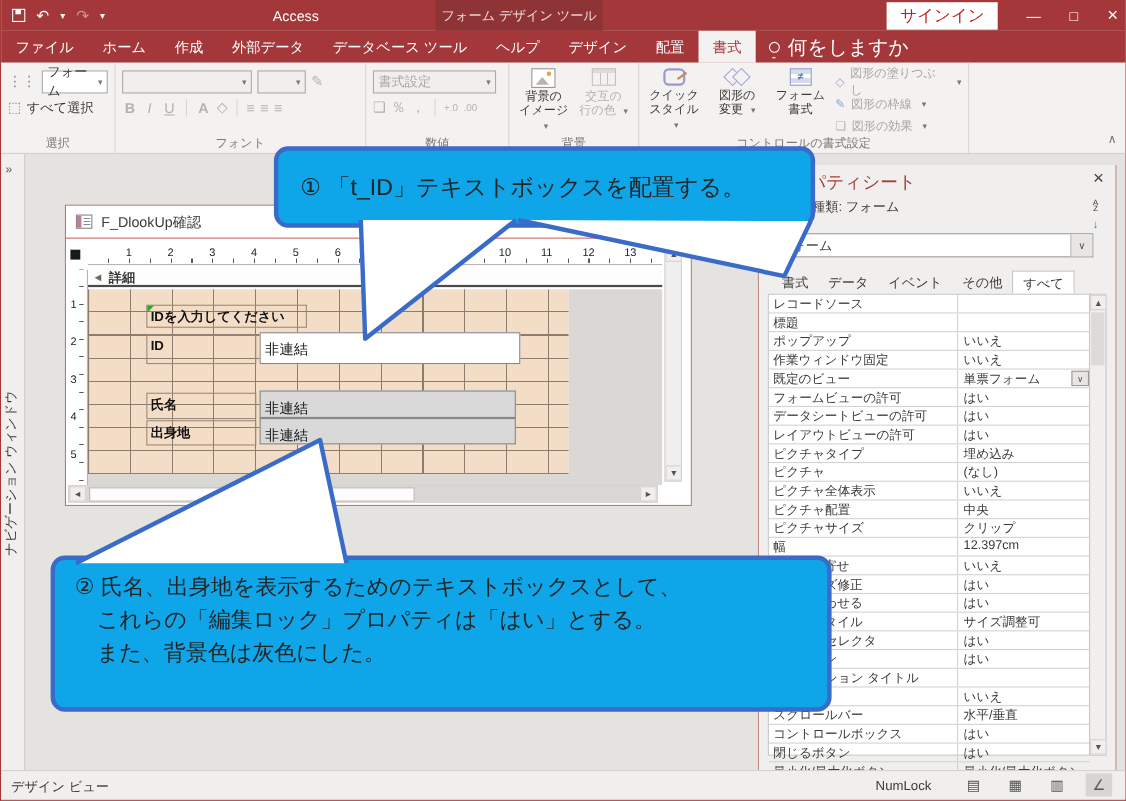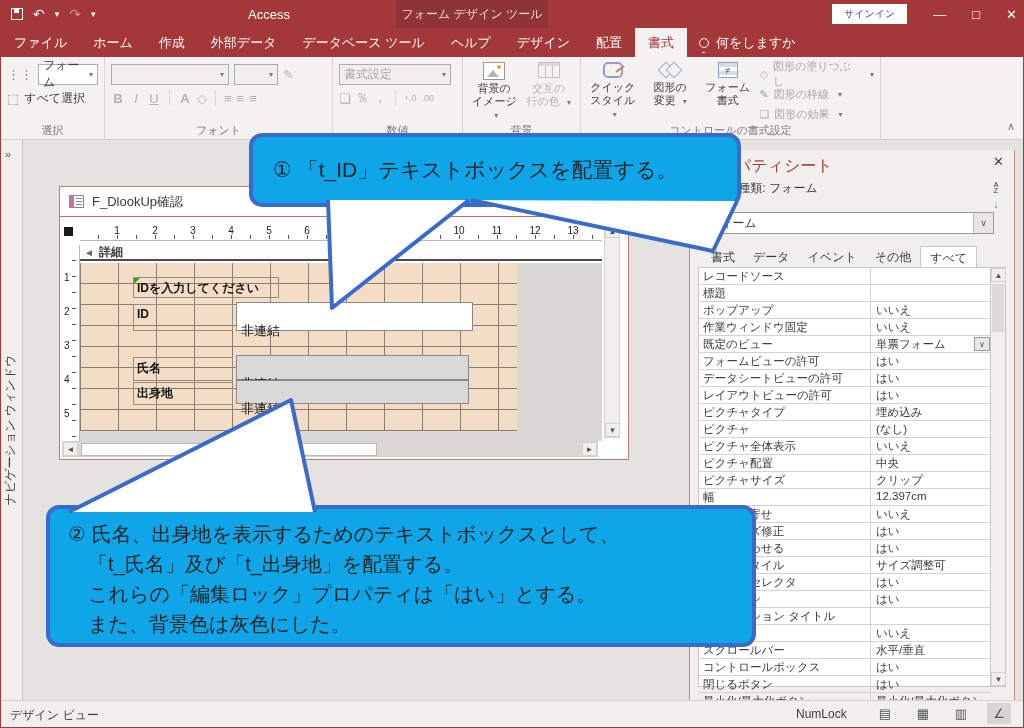--- a/index.html
+++ b/index.html
@@ -12,28 +12,28 @@
   .qat { position:absolute; left:10px; top:4px; display:flex; align-items:center; gap:10px; height:20px; }
   .qat .g { font-size:14px; color:#fff; }
   .qat .dim { color:#CE9193; }
   .qat .tiny { font-size:9px; }
   .floppy { display:inline-block; width:12px; height:12px; border:1.5px solid #fff; position:relative; }
   .floppy::before { content:""; position:absolute; left:2px; top:0; width:5px; height:4px; background:#fff; }
   .app-title { position:absolute; left:247px; top:7px; font-size:13px; }
   .ctx-header { position:absolute; left:395px; top:0; width:152px; height:28px; background:#8E3336;
                 color:#F2D9DA; font-size:12px; display:flex; align-items:center; justify-content:center; }
   .tb-right { position:absolute; right:8px; top:0; height:28px; display:flex; align-items:center; gap:26px; }
-  .signin { background:#fff; color:#6d28d9; font-size:10px; padding:3px 12px; }
+  .signin { background:#fff; color:#b91c1c; font-size:15px; padding:3px 12px; }
   .winbtn { color:#fff; font-size:13px; }
 
   
   .tabrow { position:absolute; left:0; top:28px; width:1024px; height:29px; background:#A4373A; display:flex; align-items:stretch; }
   .rtab { color:#fff; font-size:13px; padding:0 13px; display:flex; align-items:center; }
   .rtab.active { background:#F4F2F1; color:#A4373A; }
-  .tellme { display:flex; align-items:center; gap:7px; color:#fff; font-size:13px; margin-left:12px;text-align:center; }
+  .tellme { display:flex; align-items:center; gap:7px; color:#fff; font-size:18px; margin-left:12px;text-align:center; }
   .bulb { display:inline-block; width:10px; height:10px; border:1.5px solid #fff; border-radius:50%; position:relative; }
   .bulb::after { content:""; position:absolute; left:2px; top:10px; width:3px; height:3px; border-bottom:1.5px solid #fff; }
 
   
   .ribbon { position:absolute; left:0; top:57px; width:1024px; height:83px; background:#F4F2F1; border-bottom:1px solid #D2CFCD; display:flex; }
   .rgroup { position:relative; border-right:1px solid #D8D6D3; padding:5px 6px 16px 6px; }
   .rglabel { position:absolute; bottom:1px; left:0; right:0; text-align:center; font-size:11px; color:#7A7876; white-space:nowrap; }
   .rrow { display:flex; align-items:center; gap:5px; height:24px; }
   .combo { background:#fff; border:1px solid #ABABAB; height:21px; display:flex; align-items:center; font-size:12px; color:#3B3A39; padding:0 4px; justify-content:space-between; }
   .combo.dis { background:#F1EFEE; color:#A8A6A4; }
@@ -89,21 +89,21 @@
   .sec-arrow { color:#6a6a5a; font-size:10px; }
   .fw-grid { position:absolute; left:20px; top:76px; width:437px; height:168px; background:
       repeating-linear-gradient(to right,transparent 0 37px,#8D7B6E 37px 38px),
       repeating-linear-gradient(to bottom,transparent 0 20px,#8D7B6E 20px 21px),#F4DDC6;
       border-left:1px solid #8D7B6E; border-bottom:1px solid #8D7B6E; }
   .fw-grayright { position:absolute; left:457px; top:76px; width:85px; height:168px; background:#DAD8D4; }
   .fw-graybottom { position:absolute; left:20px; top:244px; width:522px; height:10px; background:#DAD8D4; }
   .ctl { position:absolute; font-size:12px; }
   .aclabel { border:1px solid #9B8A7A; color:#111; font-weight:bold; padding:2px 0 0 3px;margin-left:24px; }
   .smart { position:absolute; left:0; top:0; width:0; height:0; border-top:6px solid #2FA52F; border-right:6px solid transparent; }
-  .actext { border:1px solid #8A8886; background:#fff; color:#111; padding:19px 0 0 4px; font-size:13px; }
+  .actext { border:1px solid #8A8886; background:#fff; color:#111; padding:6px 0 0 4px; font-size:13px; }
   .actext.locked { background:#D9D9D9; }
   .fw-vscroll { position:absolute; left:544px; top:36px; width:16px; height:215px; background:#F0EFED; border:1px solid #D5D3D1; }
   .fw-hscroll { position:absolute; left:2px; top:254px; width:536px; height:16px; background:#DAD8D4; border:1px solid #D5D3D1; display:flex; }
   .sbtn { width:15px; height:14px; background:#F0EFED; border:1px solid #D5D3D1; font-size:8px; color:#555; display:flex; align-items:center; justify-content:center; }
   .fw-hthumb { position:absolute; left:18px; top:1px; width:296px; height:13px; background:#FDFDFD; border:1px solid #B9B7B5; }
   .fw-vs-up { position:absolute; top:0; left:0; } .fw-vs-dn { position:absolute; bottom:0; left:0; }
   .fw-hs-l { position:absolute; left:0; top:0; } .fw-hs-r { position:absolute; right:0; top:0; }
 
   
   .propsheet { position:absolute; left:688px; top:10px; width:326px; height:550px; background:#F0EFED;
@@ -666,21 +666,20 @@
       </div>
     </div>
   </div>
 
   <div class="callout co1">
     <span>① 「t_ID」テキストボックスを配置する。</span>
   </div>
   <div class="callout co2">
 
   <div>② 氏名、出身地を表示するためのテキストボックスとして、</div>
-      <div>　「t_氏名」及び「t_出身地」を配置する。</div>
       <div>　これらの「編集ロック」プロパティは「はい」とする。</div>
       <div>　また、背景色は灰色にした。</div>
     </div>
   <svg class="tails" width="1024" height="728" viewBox="0 0 1024 728" xmlns="http://www.w3.org/2000/svg">
     <path d="M 327 200 L 331 308 L 468 200" fill="#ffffff" stroke="#3A6BC8" stroke-width="4" stroke-linejoin="round"></path>
     <path d="M 470 200 L 712 251 L 736 201" fill="#ffffff" stroke="#3A6BC8" stroke-width="4" stroke-linejoin="round"></path>
     <path d="M 68 512 L 290 400 L 314 512" fill="#ffffff" stroke="#3A6BC8" stroke-width="4" stroke-linejoin="round"></path>
   </svg>
 
   <div class="statusbar">

